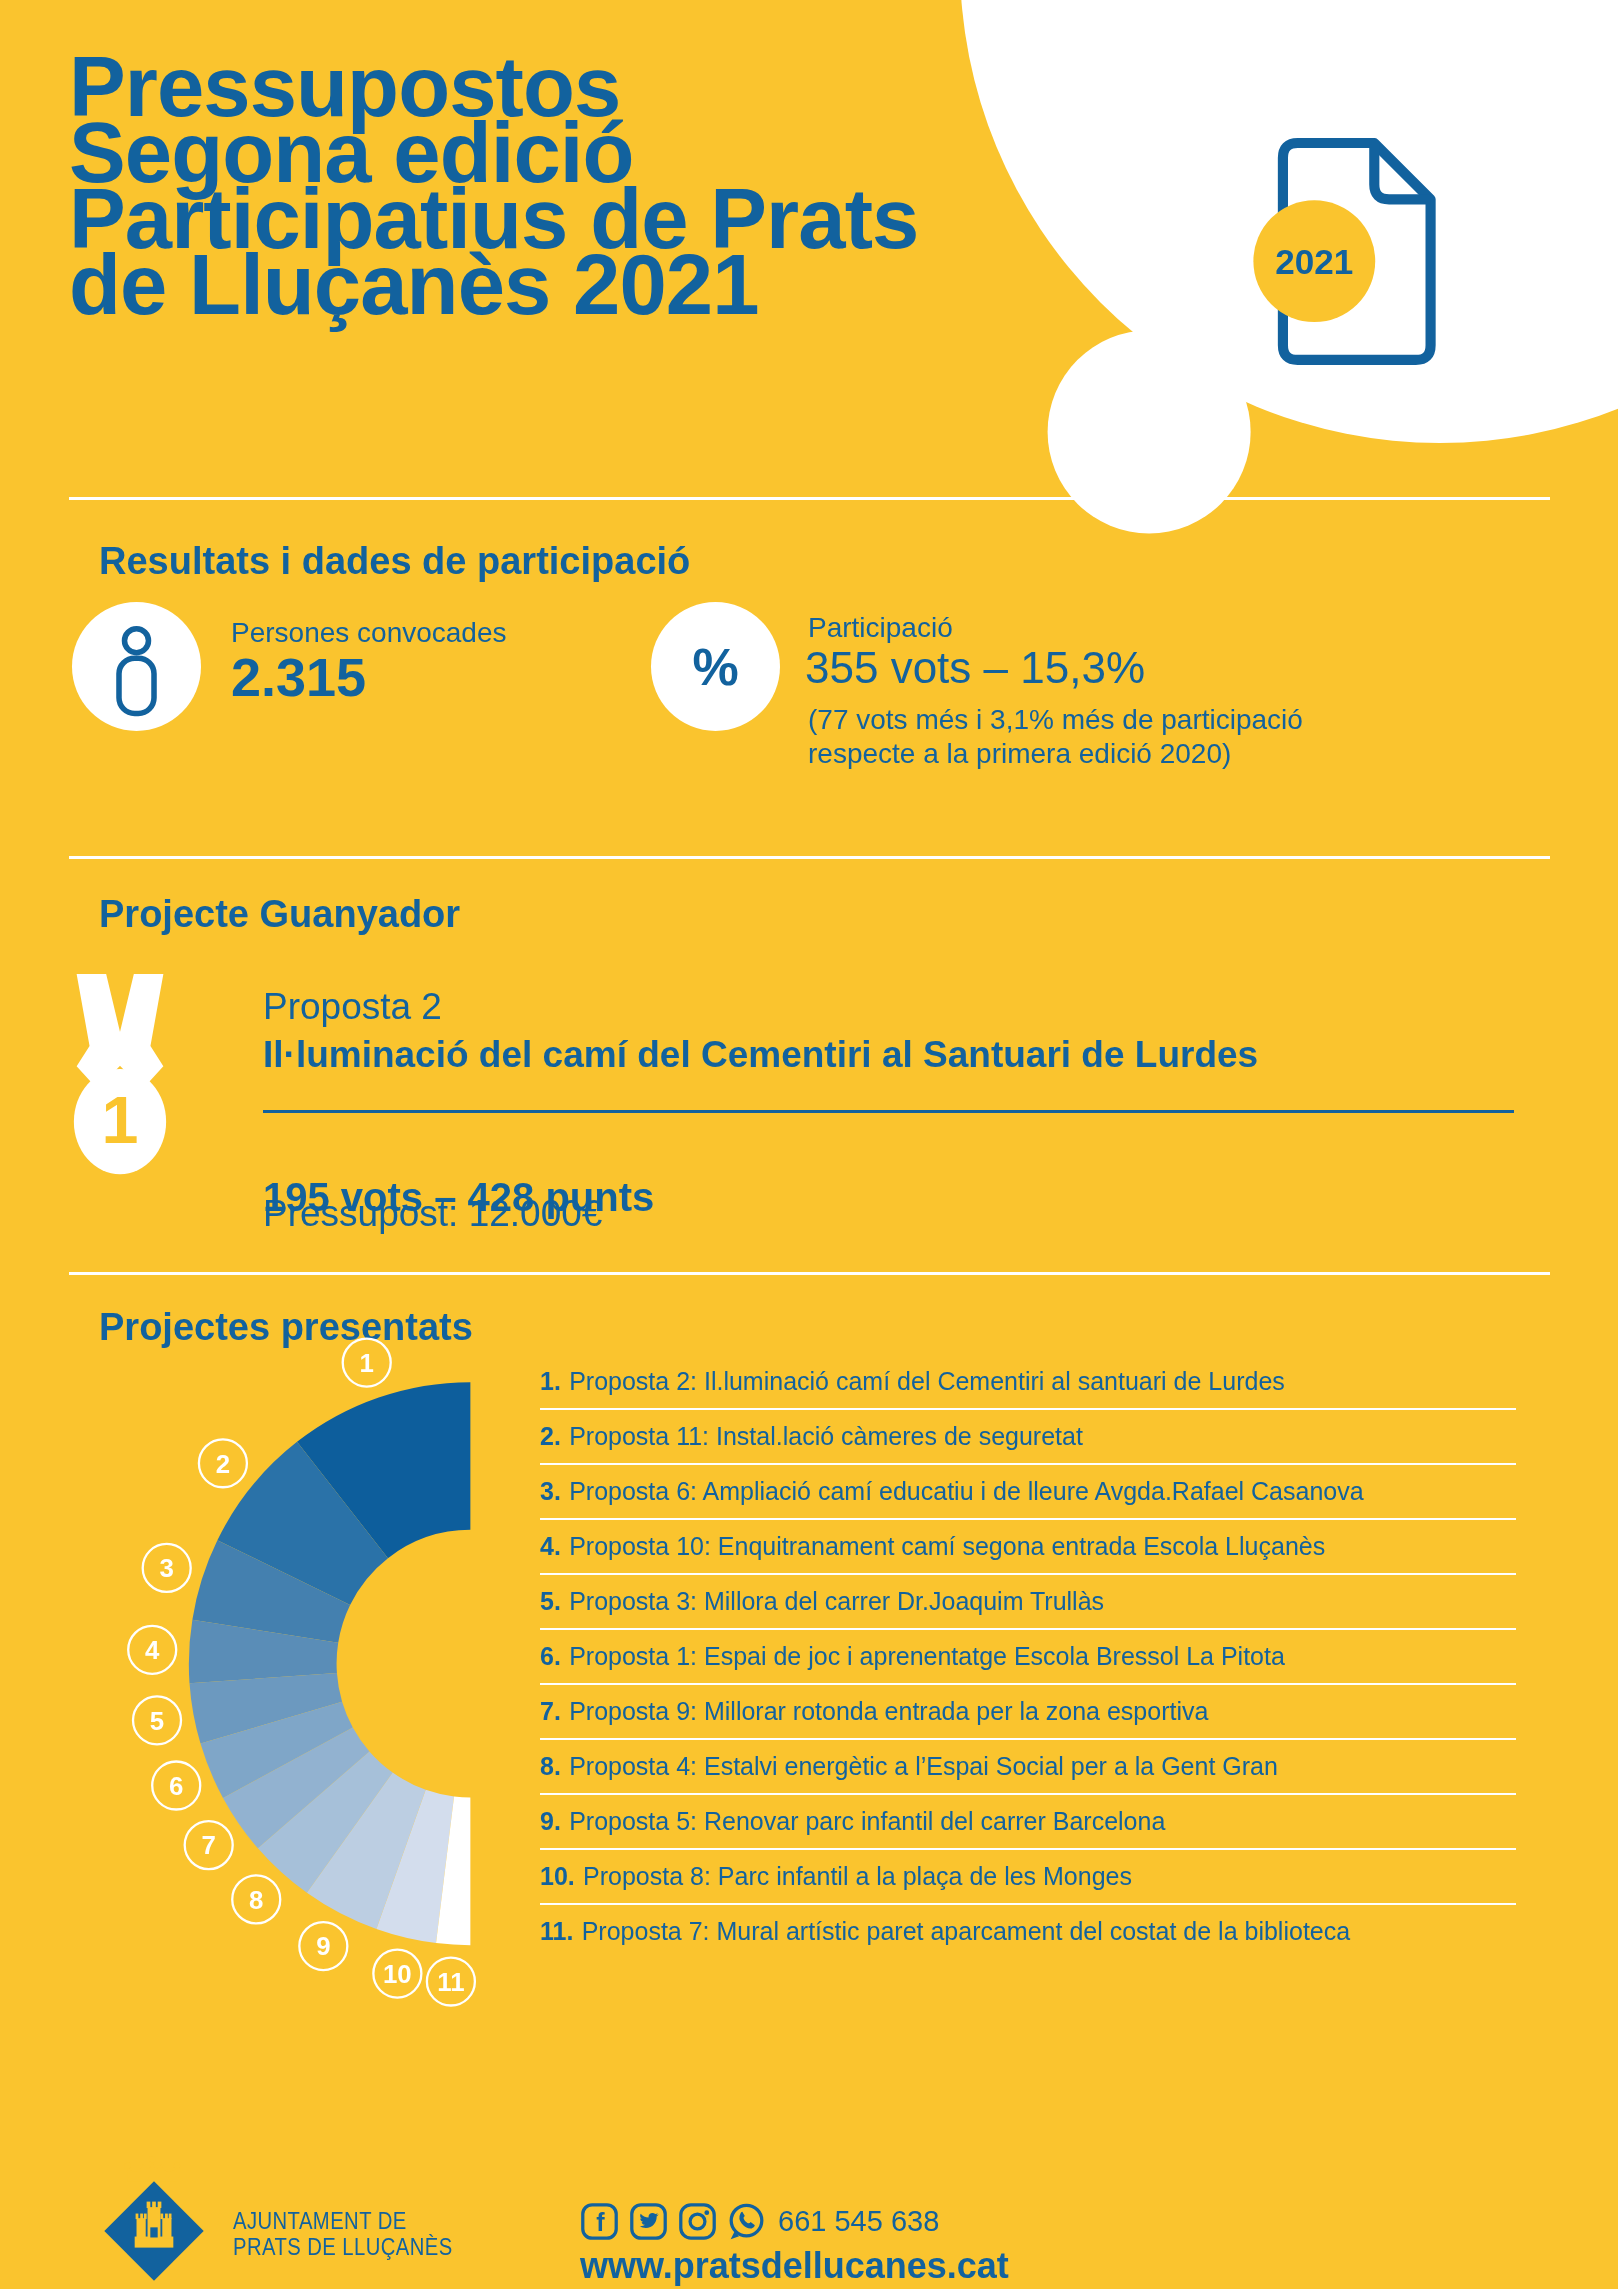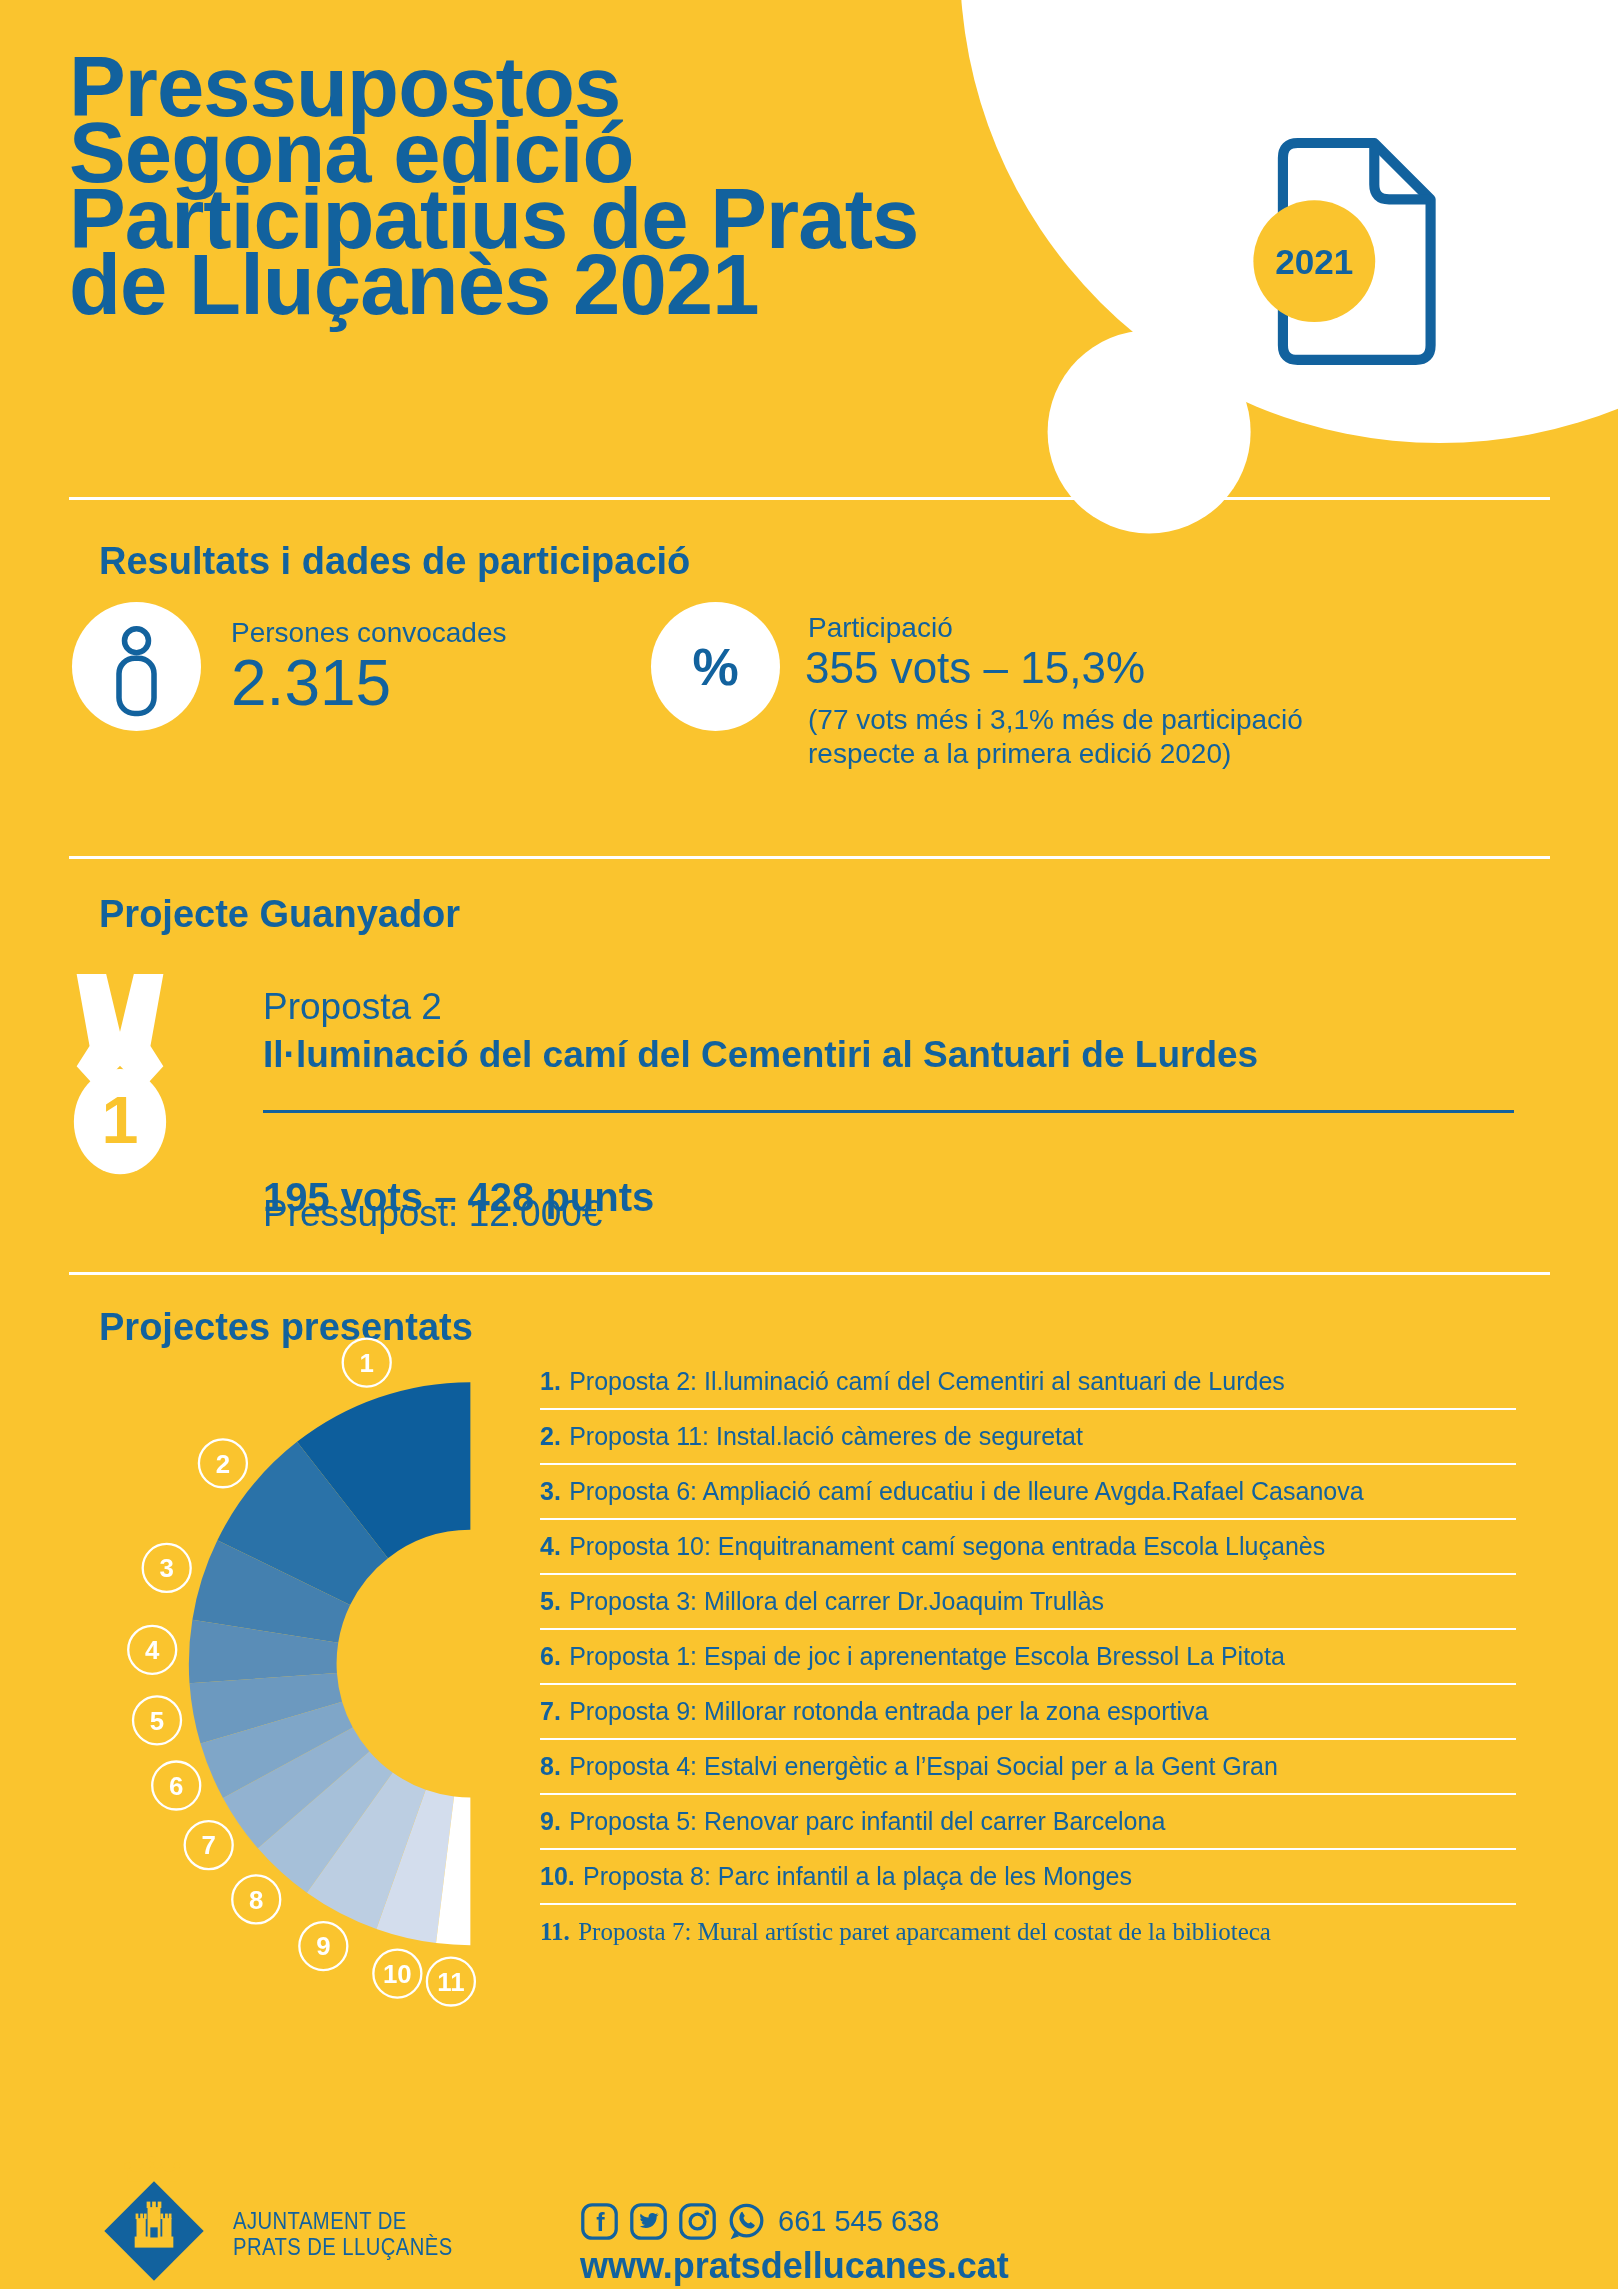--- a/index.html
+++ b/index.html
@@ -22,35 +22,35 @@
   .rule-blue{left:263px; width:1251px; height:2.8px; background:#12629e;}
 
   
   .h2{font-weight:bold; font-size:38px; white-space:nowrap;margin-left:30px;}
 
   
   .stat-circle{width:129px; height:129px; border-radius:50%; background:#ffffff;
                display:flex; align-items:center; justify-content:center;}
   .pct{font-size:52px; font-weight:bold; color:#12629e;}
   .stat-label{font-size:28px; white-space:nowrap;}
-  .stat-value-big{font-size:64px; font-weight:normal; white-space:nowrap;}
+  .stat-value-big{font-size:54px; font-weight:bold; white-space:nowrap;}
   .stat-value-mid{font-size:44px; font-weight:normal; white-space:nowrap;}
   .stat-note{font-size:28px; line-height:34px; white-space:nowrap;}
 
   
   .w-proposal{font-size:37px; white-space:nowrap;}
   .w-name{font-size:37px; font-weight:bold; white-space:nowrap;}
   .w-votes{font-size:40px; font-weight:bold; white-space:nowrap;margin-top:32px;}
   .w-budget{font-size:37px; white-space:nowrap;}
 
   
   .plist{left:540px; top:1355px; width:976px;}
   .p-row{display:flex; align-items:center; height:53px; border-bottom:2.8px solid #ffffff;
          font-size:25px; white-space:nowrap;}
-  .p-row:last-child{border-bottom:none;font-family:Liberation Serif, serif;}
+  .p-row:last-child{border-bottom:none;}
   .p-num{font-weight:bold; margin-right:8.3px;}
 
   
   .org{left:233px; top:2208px; font-size:23px; line-height:26px; letter-spacing:0.5px;
        transform:scaleX(.88); transform-origin:left top; white-space:nowrap;}
   .contact-row{left:580px; top:2202px; display:flex; align-items:center; gap:10px;}
   .phone{font-size:29px; margin-left:2px; white-space:nowrap;}
   .site{left:580px; top:2245px; font-size:36px; font-weight:bold; white-space:nowrap;}
 
   svg text{font-family:"Liberation Sans", sans-serif;}

